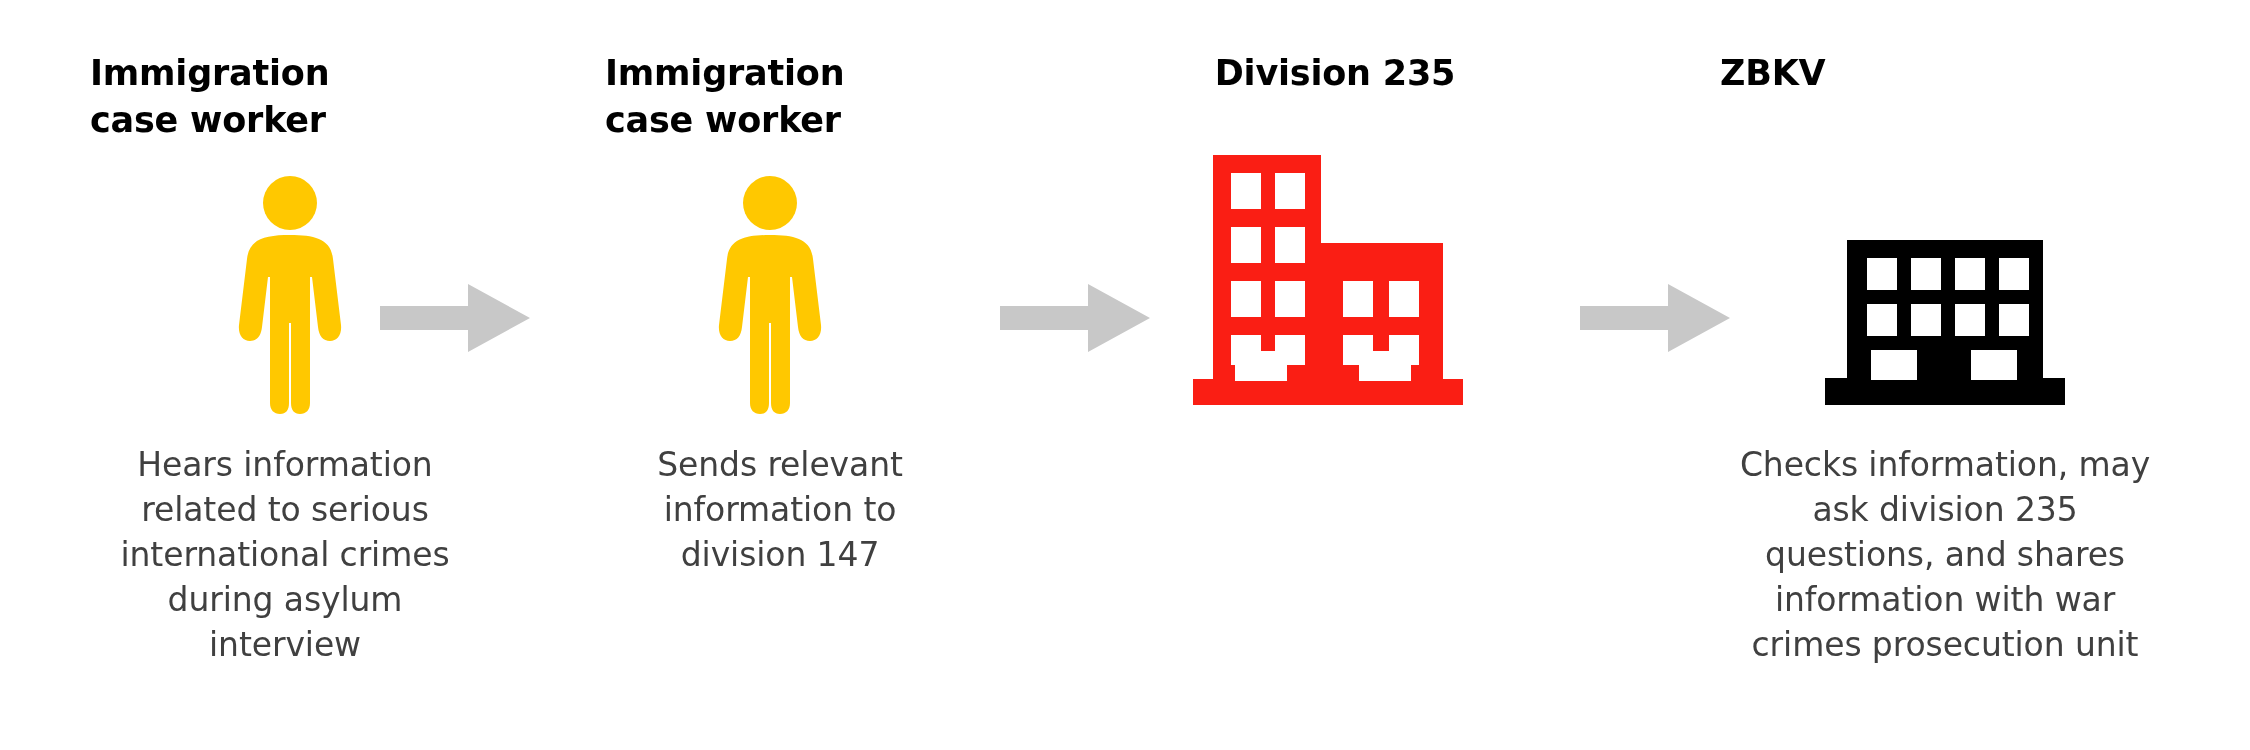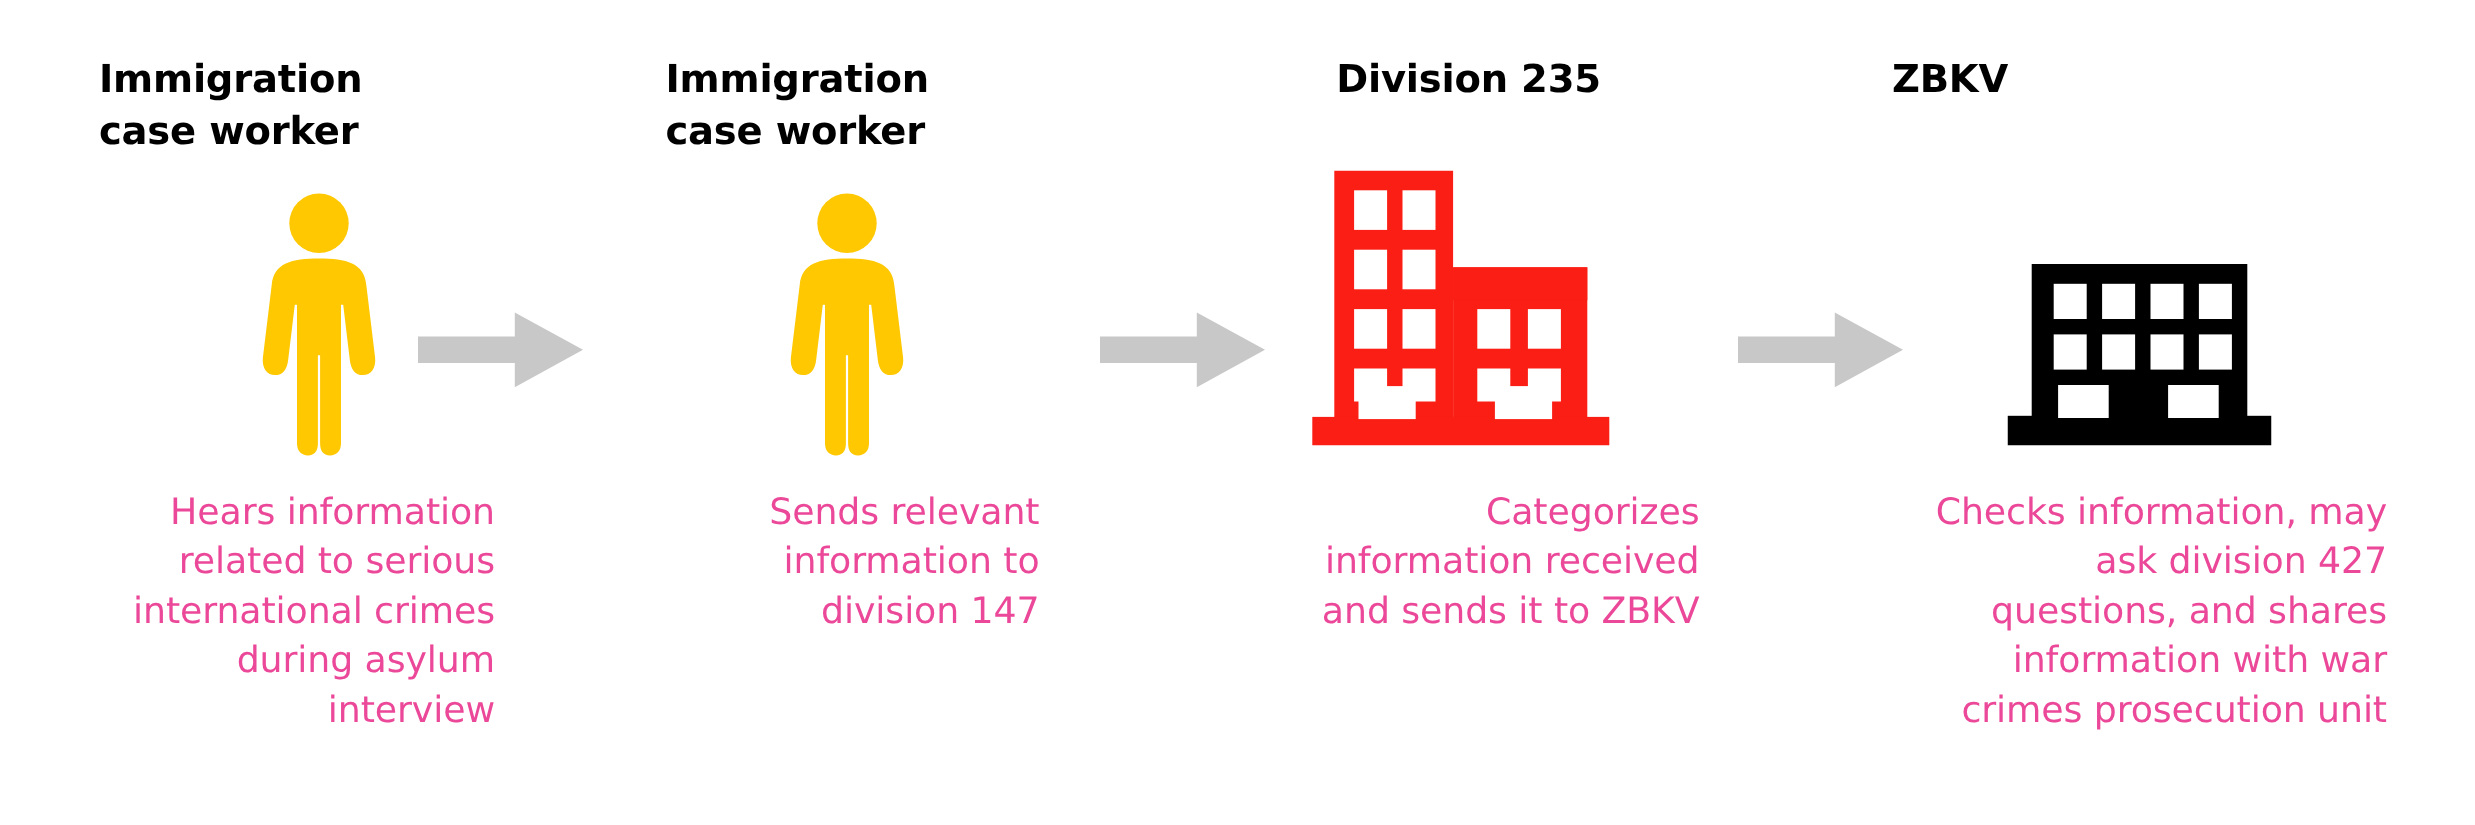--- a/index.html
+++ b/index.html
@@ -47,23 +47,23 @@
   .step-2 .step-heading { left: 0px;   width: 340px; text-align: left; }
   .step-3 .step-heading { left: 0px;   width: 420px; text-align: center; }
   .step-4 .step-heading { left: 0px;   width: 450px; }
 
   .step-body {
     position: absolute;
     top: 442px;
     font-size: 33px;
     line-height: 45px;
     letter-spacing: -0.1px;
-    color: #ec4899;
+    color: #404040;
     white-space: pre-line;
-    text-align: right;
+    text-align: center;
   }
   .step-1 .step-body { left: 50px;  width: 330px; }
   .step-2 .step-body { left: 10px;  width: 330px; }
   .step-3 .step-body { left: 0px;   width: 420px; }
   .step-4 .step-body { left: 0px;   width: 450px; }
 
   
   .icon-slot {
     position: absolute;
     display: block;
@@ -201,23 +201,20 @@
         <rect x="160" y="180" width="30" height="30" fill="#FFFFFF"></rect>
         <rect x="206" y="180" width="30" height="30" fill="#FFFFFF"></rect>
 
         <rect x="138" y="88" width="122" height="30" fill="#FA1E14"></rect>
 
         <rect x="52" y="196" width="52" height="30" fill="#FFFFFF"></rect>
         <rect x="176" y="196" width="52" height="30" fill="#FFFFFF"></rect>
       </svg>
     </div>
 
-    <div class="step-body">Categorizes
-information received
-and sends it to ZBKV</div>
   </div>
 
   <div class="arrow arrow-3">
     <svg width="150" height="80" viewBox="0 0 150 80" xmlns="http://www.w3.org/2000/svg">
       <polygon points="0,28 88,28 88,6 150,40 88,74 88,52 0,52" fill="#C8C8C8"></polygon>
     </svg>
   </div>
 
   <div class="step step-4">
     <div class="step-heading">ZBKV</div>
@@ -238,19 +235,19 @@
         <rect x="86" y="64" width="30" height="32" fill="#FFFFFF"></rect>
         <rect x="130" y="64" width="30" height="32" fill="#FFFFFF"></rect>
         <rect x="174" y="64" width="30" height="32" fill="#FFFFFF"></rect>
 
         <rect x="46" y="110" width="46" height="30" fill="#FFFFFF"></rect>
         <rect x="146" y="110" width="46" height="30" fill="#FFFFFF"></rect>
       </svg>
     </div>
 
     <div class="step-body">Checks information, may
-ask division 427
+ask division 235
 questions, and shares
 information with war
 crimes prosecution unit</div>
   </div>
 
 </div>
 
 </body></html>

